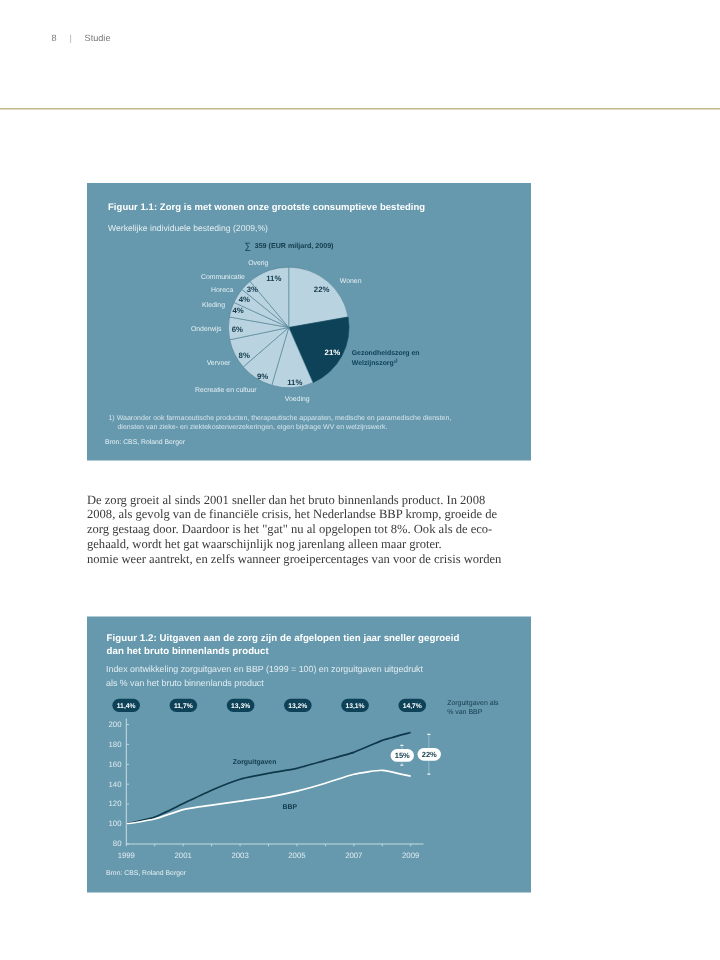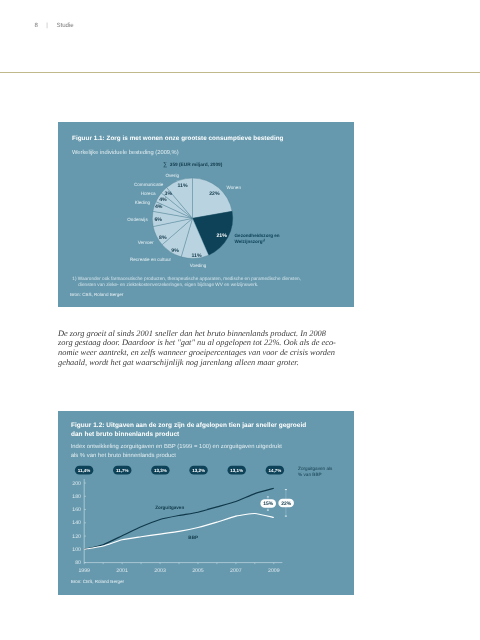--- a/index.html
+++ b/index.html
@@ -6,21 +6,21 @@
   *{-webkit-font-smoothing:antialiased;text-rendering:geometricPrecision;}
   body{width:480px;height:640px;background:#ffffff;font-family:"Liberation Serif",serif;overflow:hidden;}
   .page{position:relative;width:480px;height:640px;}
   .hdr{position:absolute;left:34.4px;top:21.8px;font-family:"Liberation Sans",sans-serif;font-size:6.1px;color:#77777a;}
   .hdr .sep{margin:0 8.5px;color:#aeaeb2;}
   .rule{position:absolute;left:0;top:72px;width:480px;height:1px;background:#bfb98b;}
   .fig{position:absolute;background:#6699ad;}
   .figtitle{font-family:"Liberation Sans",sans-serif;font-weight:bold;color:#ffffff;}
   .figsub{font-family:"Liberation Sans",sans-serif;color:#e3edf2;}
   .src{font-family:"Liberation Sans",sans-serif;color:#e8f1f5;}
-  .para{position:absolute;left:58px;top:328.5px;width:320px;font-family:"Liberation Serif",serif;font-size:8.4px;line-height:9.75px;color:#3a3a3a;font-style:italic;}
+  .para{position:absolute;left:58px;top:328.5px;width:320px;font-family:"Liberation Serif",serif;font-size:8.4px;line-height:9.75px;color:#3a3a3a;}
   .para>div{white-space:nowrap;}
   #fig1{left:58px;top:122px;width:296px;height:185px;}
   #fig2{left:58px;top:411px;width:296px;height:184px;}
   .figtitle{position:absolute;left:14px;font-size:6.3px;line-height:7.6px;letter-spacing:.05px;}
   .figsub{position:absolute;left:14px;font-size:5.75px;line-height:6.5px;}
   .src{position:absolute;left:14px;font-size:4.55px;}
   .fnote{position:absolute;left:14.3px;font-family:"Liberation Sans",sans-serif;font-size:4.7px;line-height:6.3px;color:#d5e4ec;white-space:nowrap;}
   .fnote .ind{padding-left:6px;}
   .fig1total{position:absolute;left:105px;top:40.2px;font-family:"Liberation Sans",sans-serif;font-weight:bold;font-size:4.75px;color:#123a4c;}
   .fig1total .sigma{font-weight:normal;font-size:6px;margin-right:2.5px;vertical-align:-.5px;}
@@ -167,17 +167,18 @@
           <text x="178.7" y="60.85" text-anchor="middle" class="badgetext">13,1%</text>
           <rect x="207.65" y="54.800000000000004" width="18.4" height="8.8" rx="4.4" ry="4.4" fill="#0d4259"></rect>
           <text x="216.85" y="60.85" text-anchor="middle" class="badgetext">14,7%</text>
         </svg>
       </div>
     <div class="src" style="top:168.2px;left:12.7px">Bron: CBS, Roland Berger</div>
   </div>
 
   <div class="para">
     <div>De zorg groeit al sinds 2001 sneller dan het bruto binnenlands product. In 2008</div>
-    <div>zorg gestaag door. Daardoor is het "gat" nu al opgelopen tot 22%. Ook als de eco-</div>
+    <div>2008, als gevolg van de financiële crisis, het Nederlandse BBP kromp, groeide de</div>
+    <div>zorg gestaag door. Daardoor is het "gat" nu al opgelopen tot 8%. Ook als de eco-</div>
+    <div>gehaald, wordt het gat waarschijnlijk nog jarenlang alleen maar groter.</div>
     <div>nomie weer aantrekt, en zelfs wanneer groeipercentages van voor de crisis worden</div>
-    <div>gehaald, wordt het gat waarschijnlijk nog jarenlang alleen maar groter.</div>
   </div>
 </div>
 
 </body></html>

